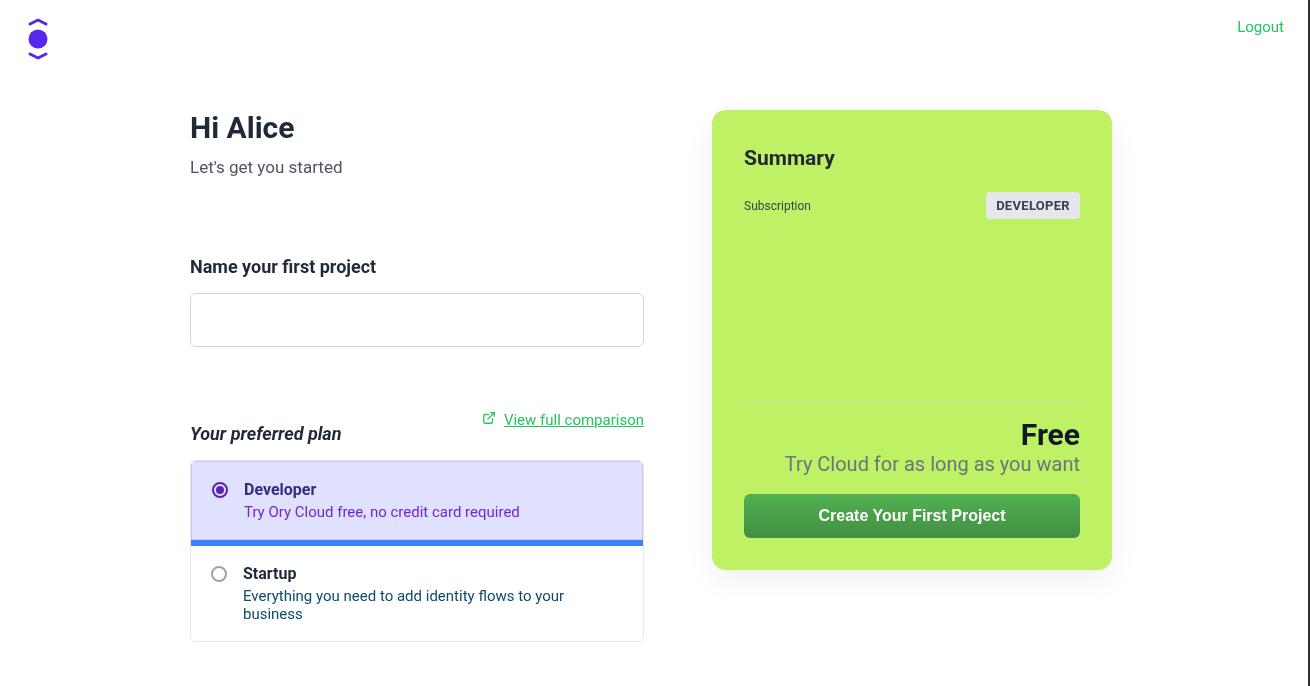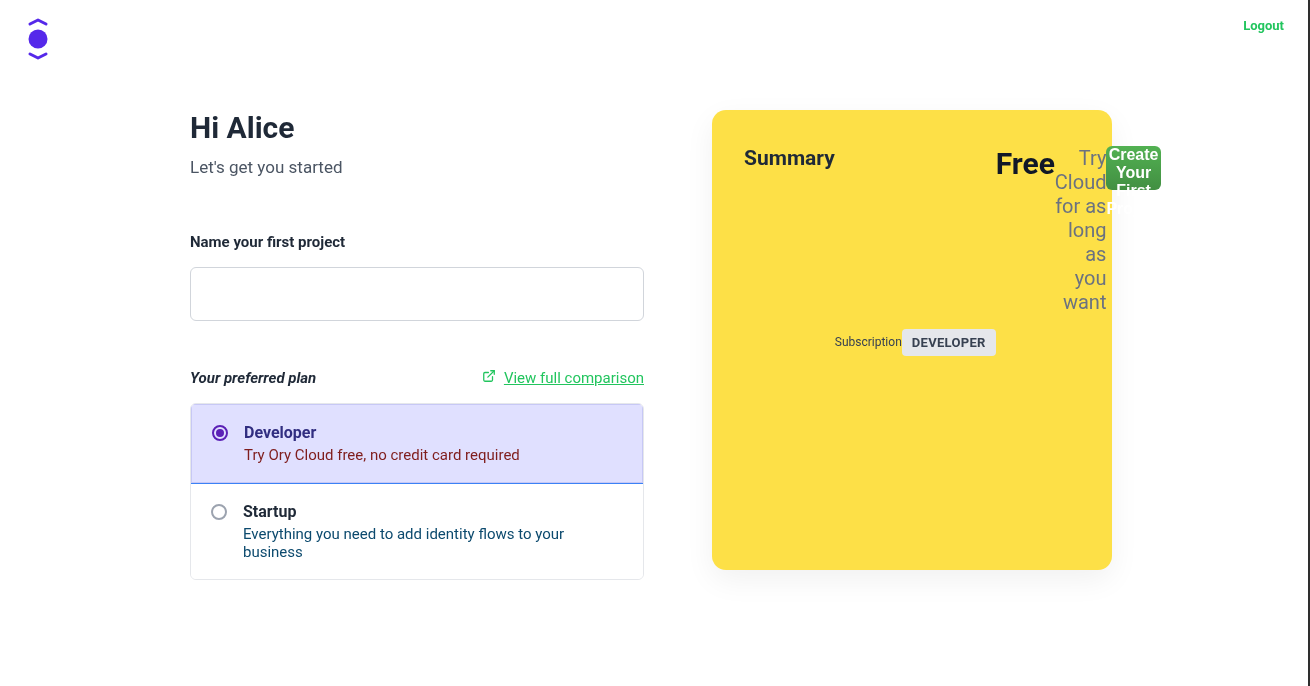--- a/index.html
+++ b/index.html
@@ -21,22 +21,22 @@
       align-items: flex-start;
       padding: 18px 26px 0 24px;
     }
     .logo {
       width: 28px;
       height: 42px;
       position: relative;
     }
     .logout-link {
       color: #22c55e;
-      font-size: 13px;
-      font-weight: 700;
+      font-size: 15px;
+      font-weight: 400;
       text-decoration: none;
       cursor: pointer;
     }
     .main {
       display: flex;
       padding: 50px 16px 0 0;
       gap: 68px;
       justify-content: flex-start;
       padding-left: 190px;
     }
@@ -45,27 +45,28 @@
     }
     .greeting {
       font-size: 30px;
       font-weight: 700;
       color: #1f2937;
       margin-bottom: 12px;
     }
     .sub-greeting {
       font-size: 17px;
       color: #4b5563;
-      margin-bottom: 56px;
+      margin-bottom: 79px;
     }
     .section-heading {
-      font-size: 15px;
+      font-size: 18px;
       font-weight: 700;
       color: #1f2937;
       margin-bottom: 16px;
+      margin-top: 28px;
     }
     .project-input {
       width: 100%;
       height: 54px;
       border: 1px solid #d1d5db;
       border-radius: 6px;
       padding: 0 14px;
       font-size: 16px;
       outline: none;
       margin-bottom: 48px;
@@ -100,21 +101,21 @@
     }
     .plan-item {
       display: flex;
       align-items: flex-start;
       gap: 16px;
       padding: 18px 20px;
       cursor: pointer;
       background: #fff;
     }
     .plan-item + .plan-item {
-      border-top: 1px solid #3b82f6;
+      border-top: 6px solid #3b82f6;
     }
     .plan-item.selected {
       background: #e0e0ff;
       border: 1px solid #c7c8f5;
     }
     .radio {
       width: 16px;
       height: 16px;
       border: 2px solid #9ca3af;
       border-radius: 50%;
@@ -142,30 +143,30 @@
       margin-bottom: 4px;
     }
     .plan-item.selected .plan-title {
       color: #312e81;
     }
     .plan-desc {
       font-size: 15px;
       color: #0c4a6e;
     }
     .plan-item.selected .plan-desc {
-      color: #7f1d1d;
+      color: #6d28d9;
     }
     .summary-card {
       width: 400px;
       height: 460px;
-      background: #fde047;
+      background: #bef264;
       border-radius: 14px;
       padding: 36px 32px 32px 32px;
       display: flex;
-      flex-direction: row;
+      flex-direction: column;
       box-shadow: 0 10px 30px rgba(0,0,0,0.06);
     }
     .summary-title {
       font-size: 21px;
       font-weight: 700;
       color: #1f2937;
       margin-bottom: 22px;
     }
     .summary-row {
       display: flex;
@@ -191,21 +192,21 @@
     .summary-divider {
       border: 0;
       border-top: 1px dashed #cbd5e1;
       margin-bottom: 16px;
     }
     .summary-price {
       font-size: 30px;
       font-weight: 700;
       text-align: right;
       color: #111827;
-      margin-bottom: 20px;
+      margin-bottom: 0;
     }
     .summary-sub {
       font-size: 20px;
       color: #6b7280;
       text-align: right;
       margin-bottom: 18px;
     }
     .create-btn {
       width: 100%;
       height: 44px;

